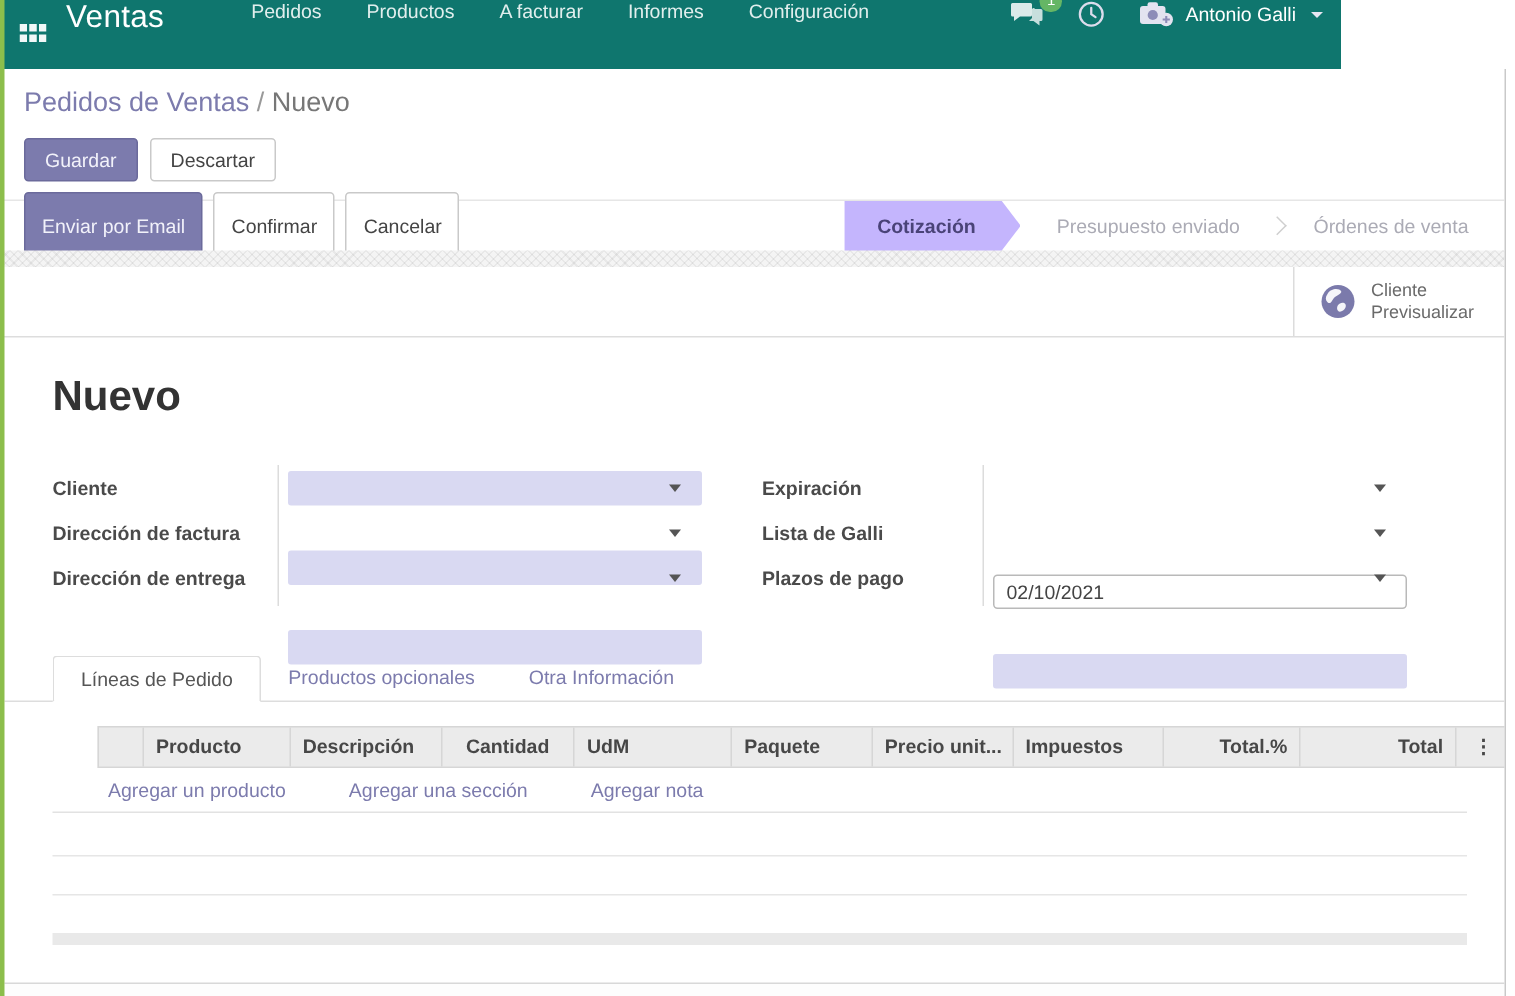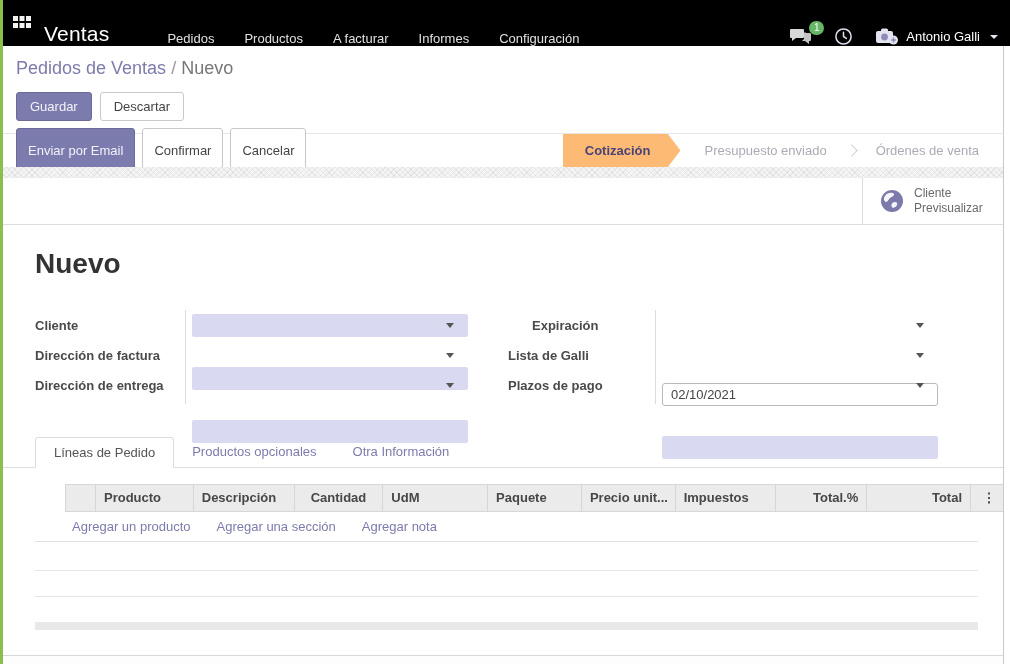--- a/index.html
+++ b/index.html
@@ -7,22 +7,22 @@
     font-family:"Liberation Sans", sans-serif; position:relative; }
 
   .abs { position:absolute; }
 
   
   .green-edge { left:0; top:0; width:3px; height:664px; background:#8CBE4C; z-index:60; }
   .right-gutter { left:1003px; top:46px; width:7px; height:618px; background:#fff;
     border-left:1px solid #C9C9C9; z-index:40; }
 
   
-  .navbar { left:0; top:0; width:1010px; height:46px; background:#000000;
-    display:flex; align-items:flex-end; color:#fff; z-index:30; }
+  .navbar { left:0; top:0; width:894px; height:46px; background:#0f766e;
+    display:flex; align-items:flex-start; color:#fff; z-index:30; }
   .apps-btn { width:44px; height:46px; display:flex; align-items:center; justify-content:center; cursor:pointer; }
   .brand { font-size:21px; color:#fff; margin-right:58px; letter-spacing:.2px; }
   .nav-menu { display:flex; gap:30px; font-size:13px; }
   .nav-item { color:rgba(255,255,255,.88); cursor:pointer; }
   .nav-right { margin-left:auto; display:flex; align-items:center; gap:22px; padding-right:12px; }
   .icon-btn { position:relative; display:flex; align-items:center; cursor:pointer; }
   .badge { position:absolute; top:-7px; right:-12px; background:#65B665; color:#fff;
     font-size:10px; line-height:14px; min-width:15px; text-align:center;
     border-radius:8px; padding:0 4px; }
   .user-area { display:flex; align-items:center; gap:7px; cursor:pointer; font-size:13px; color:#fff; }
@@ -39,21 +39,21 @@
     border:1px solid #c9c9c9; background:#fff; color:#444; }
   .btn.primary { background:#7C7BAD; border-color:#6b6a9b; color:#f2f2fa; }
 
   
   .statusbar { left:0; top:133px; width:1003px; height:34px; background:#fff;
     border-top:1px solid #E6E6E6; display:flex; align-items:center; }
   .sb-buttons { display:flex; gap:7px; padding-left:16px; }
   .btn.sb { padding:14px 11px; }
   .steps { margin-left:auto; height:34px; display:flex; align-items:stretch; }
   .step { display:flex; align-items:center; font-size:13px; color:#ABABB5; padding:0 24px; cursor:pointer; white-space:nowrap; }
-  .step.active { background:#fdba74; color:#4A4378; font-weight:bold;
+  .step.active { background:#c4b5fd; color:#4A4378; font-weight:bold;
     clip-path:polygon(0 0, calc(100% - 13px) 0, 100% 50%, calc(100% - 13px) 100%, 0 100%);
     padding:0 30px 0 22px;margin-left:28px; }
   .chev { align-self:center; width:9px; height:9px; border-top:1px solid #CFCFCF;
     border-right:1px solid #CFCFCF; transform:rotate(45deg); margin:0 -4px; }
 
   
   .bg-strip { left:0; top:167px; width:1003px; height:11px; background:#F4F4F4;
     background-image:repeating-linear-gradient(45deg, rgba(0,0,0,.05) 0 1px, transparent 1px 4px),
       repeating-linear-gradient(-45deg, rgba(0,0,0,.05) 0 1px, transparent 1px 4px); }
 
@@ -83,21 +83,21 @@
     border-radius:3px 3px 0 0; color:#555; }
 
   
   .thead { left:35px; top:484px; width:943px; height:28px; display:flex;
     background:#EBEBEB; border:1px solid #D6D6D6; font-size:13px; font-weight:bold; color:#474747;margin-left:30px; }
   .th { padding:5px 8px 0 8px; border-right:1px solid #D6D6D6; overflow:hidden; white-space:nowrap; cursor:pointer; }
   .th:last-child { border-right:none; }
   .th.c { text-align:center; }
   .th.r { text-align:right; }
   .links-row { left:35px; top:512px; width:943px; height:30px; border-bottom:1px solid #E2E2E2;
-    display:flex; align-items:center; gap:26px; padding-left:37px; font-size:13px; }
+    display:flex; align-items:center; gap:42px; padding-left:37px; font-size:13px; }
   .add-link { color:#7C7BAD; cursor:pointer; }
   .row-line { left:35px; width:943px; border-top:1px solid #E6E6E6; }
   .foot-bar { left:35px; top:622px; width:943px; height:8px; background:#E9E9E9; }
   .sheet-bottom { left:3px; top:655px; width:1000px; height:9px; background:#FDFDFD; border-top:1px solid #D8D8D8; }
 </style>
 </head>
 <body>
 
 <div class="abs navbar">
   <div class="apps-btn">
@@ -200,21 +200,21 @@
 
 <div class="abs flabel" style="left:35px; top:348px;">Dirección de factura</div>
 <div class="abs ffield lav" style="left:192px; top:344px;"></div>
 <span class="abs caret" style="left:446px; top:353px;"></span>
 
 <div class="abs flabel" style="left:35px; top:378px;">Dirección de entrega</div>
 <div class="abs ffield lav" style="left:192px; top:374px;"></div>
 <span class="abs caret" style="left:446px; top:383px;"></span>
 
 <div class="abs fgroup-sep" style="left:655px;"></div>
-<div class="abs flabel" style="left:532px; top:318px;text-align:right;">Expiración</div>
+<div class="abs flabel" style="left:508px; top:318px;text-align:right;">Expiración</div>
 <div class="abs ffield white" style="left:662px; top:314px;">02/10/2021</div>
 <span class="abs caret" style="left:916px; top:323px;"></span>
 
 <div class="abs flabel" style="left:508px; top:348px;">Lista de Galli</div>
 <div class="abs ffield lav" style="left:662px; top:344px;"></div>
 <span class="abs caret" style="left:916px; top:353px;"></span>
 
 <div class="abs flabel" style="left:508px; top:378px;">Plazos de pago</div>
 <div class="abs ffield white" style="left:662px; top:374px;"></div>
 <span class="abs caret" style="left:916px; top:383px;"></span>

